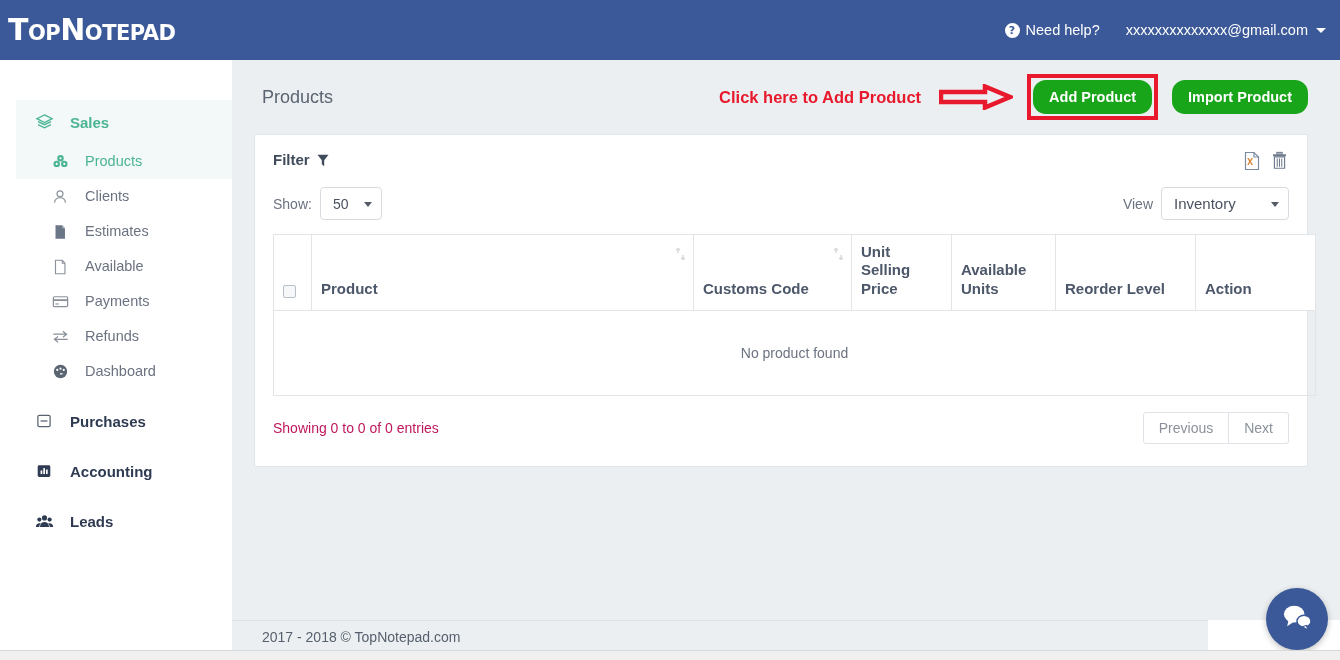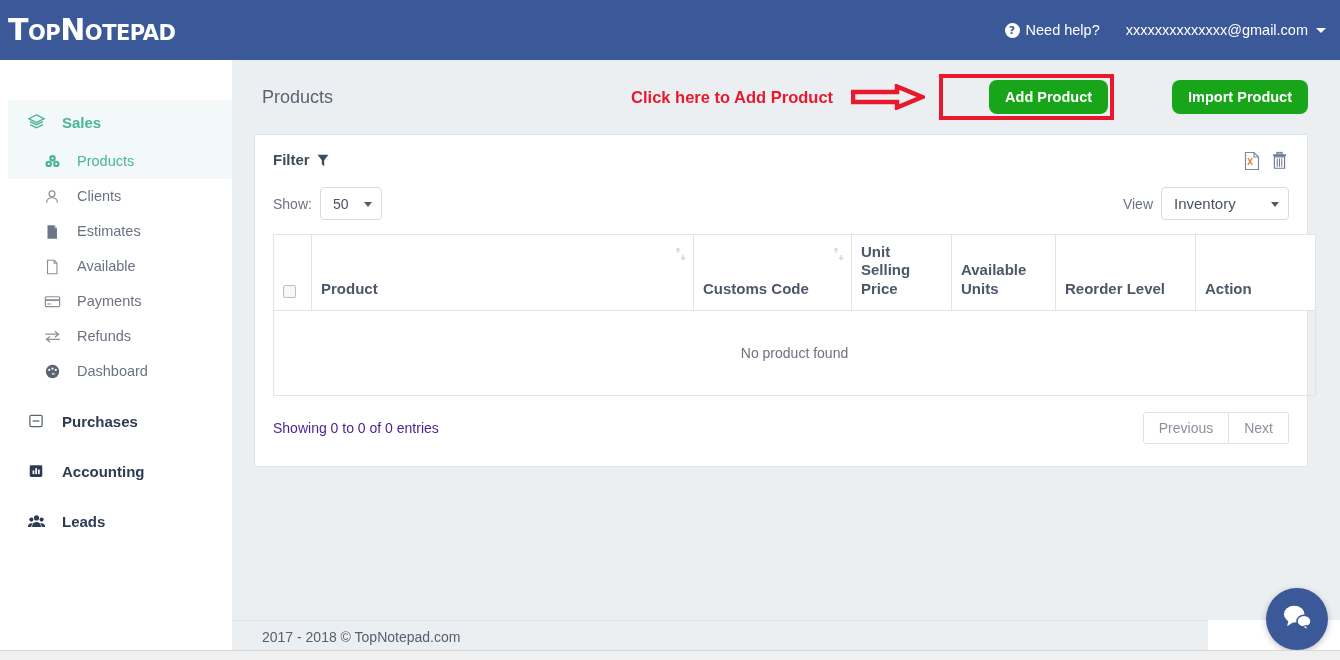--- a/index.html
+++ b/index.html
@@ -45,21 +45,21 @@
   .user-menu { display: flex; align-items: center; gap: 8px; cursor: pointer; }
   .caret-down {
     width: 0; height: 0;
     border-left: 5px solid transparent;
     border-right: 5px solid transparent;
     border-top: 5px solid #ffffff;
   }
 
   
   .sidebar {
-    position: absolute; top: 60px; left: 8px;
+    position: absolute; top: 60px; left: 16px;
     width: 232px; height: 600px;
     background: #ffffff;
     border-right: 1px solid #dfe3e8;
   }
   .sidebar-spacer { height: 40px; }
   .nav-section {
     display: flex; align-items: center;
     height: 44px; padding-left: 18px; gap: 16px;
     cursor: pointer;
   }
@@ -100,25 +100,25 @@
     margin-left: auto;
     display: flex; align-items: center; gap: 14px;
   }
   .annot-text {
     color: #e8192c; font-weight: bold; font-size: 16.5px;
     white-space: nowrap; margin-right: 4px;
   }
   .annot-arrow { width: 74px; height: 26px; display: block; }
   .btn-green {
     background: #19a519; color: #ffffff;
-    border: none; border-radius: 8px;
+    border: none; border-radius: 13px;
     padding: 9px 16px;
     font-size: 14.5px; font-weight: bold;
     font-family: "Liberation Sans", sans-serif;
-    cursor: pointer; white-space: nowrap; margin-left: 44px;
+    cursor: pointer; white-space: nowrap;
   }
   .btn-highlight {
     border: 4px solid #e8192c;
     padding: 2px;
     display: inline-block;
     line-height: 0;
   }
 
   
   .card {
@@ -211,21 +211,21 @@
   .sort-icon {
     position: absolute; right: 7px; top: 12px;
     width: 11px; height: 14px; opacity: 0.55;
   }
   .th-wrap { display: block; line-height: 1.22; }
 
   .table-foot {
     display: flex; align-items: center;
     margin-top: 16px;
   }
-  .entries-text { font-size: 14px; color: #4c1d95; }
+  .entries-text { font-size: 14px; color: #be185d; }
   .pager { margin-left: auto; display: flex; }
   .pager button {
     background: #ffffff;
     border: 1px solid #dfe3e8;
     padding: 7px 15px;
     font-size: 14px; color: #8a919a;
     font-family: "Liberation Sans", sans-serif;
     cursor: pointer;
   }
   .pager button:first-child { border-radius: 3px 0 0 3px; }

